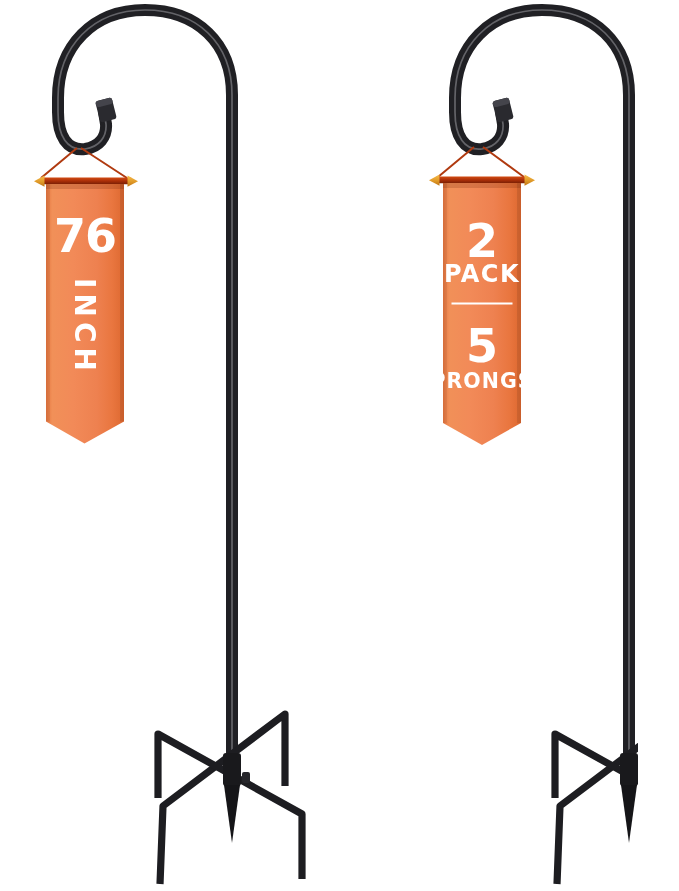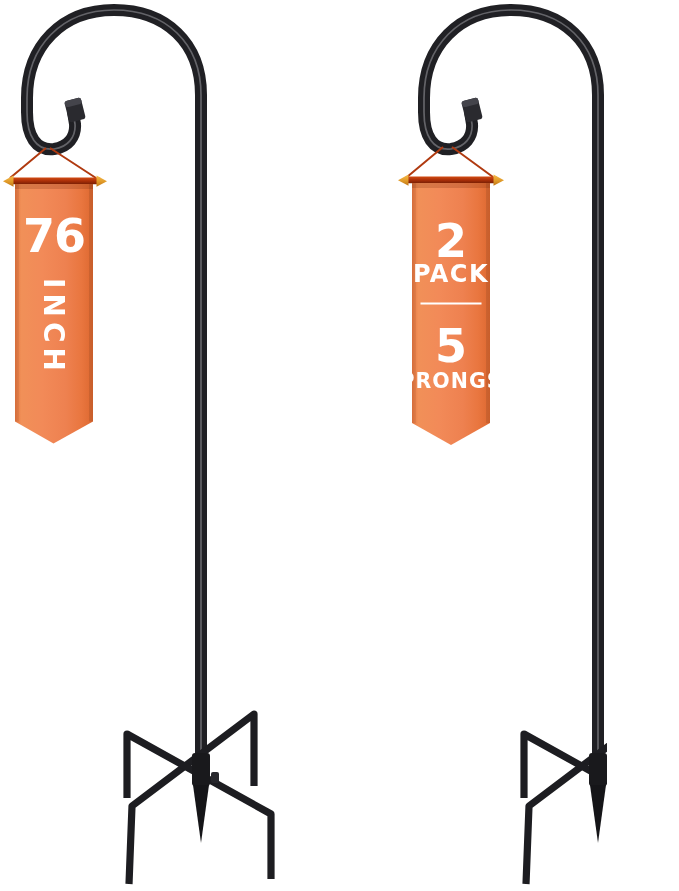--- a/index.html
+++ b/index.html
@@ -6,20 +6,21 @@
     margin: 0;
     padding: 0;
     background: #ffffff;
   }
   .stage {
     position: relative;
     width: 607px;
     height: 891px;
     background: #ffffff;
     overflow: hidden;
+    padding-left: 31px;
   }
   svg { display: block; }
   svg text {
     font-family: "DejaVu Sans", "Liberation Sans", sans-serif;
     font-weight: 700;
   }
 </style>
 </head>
 <body>
 

